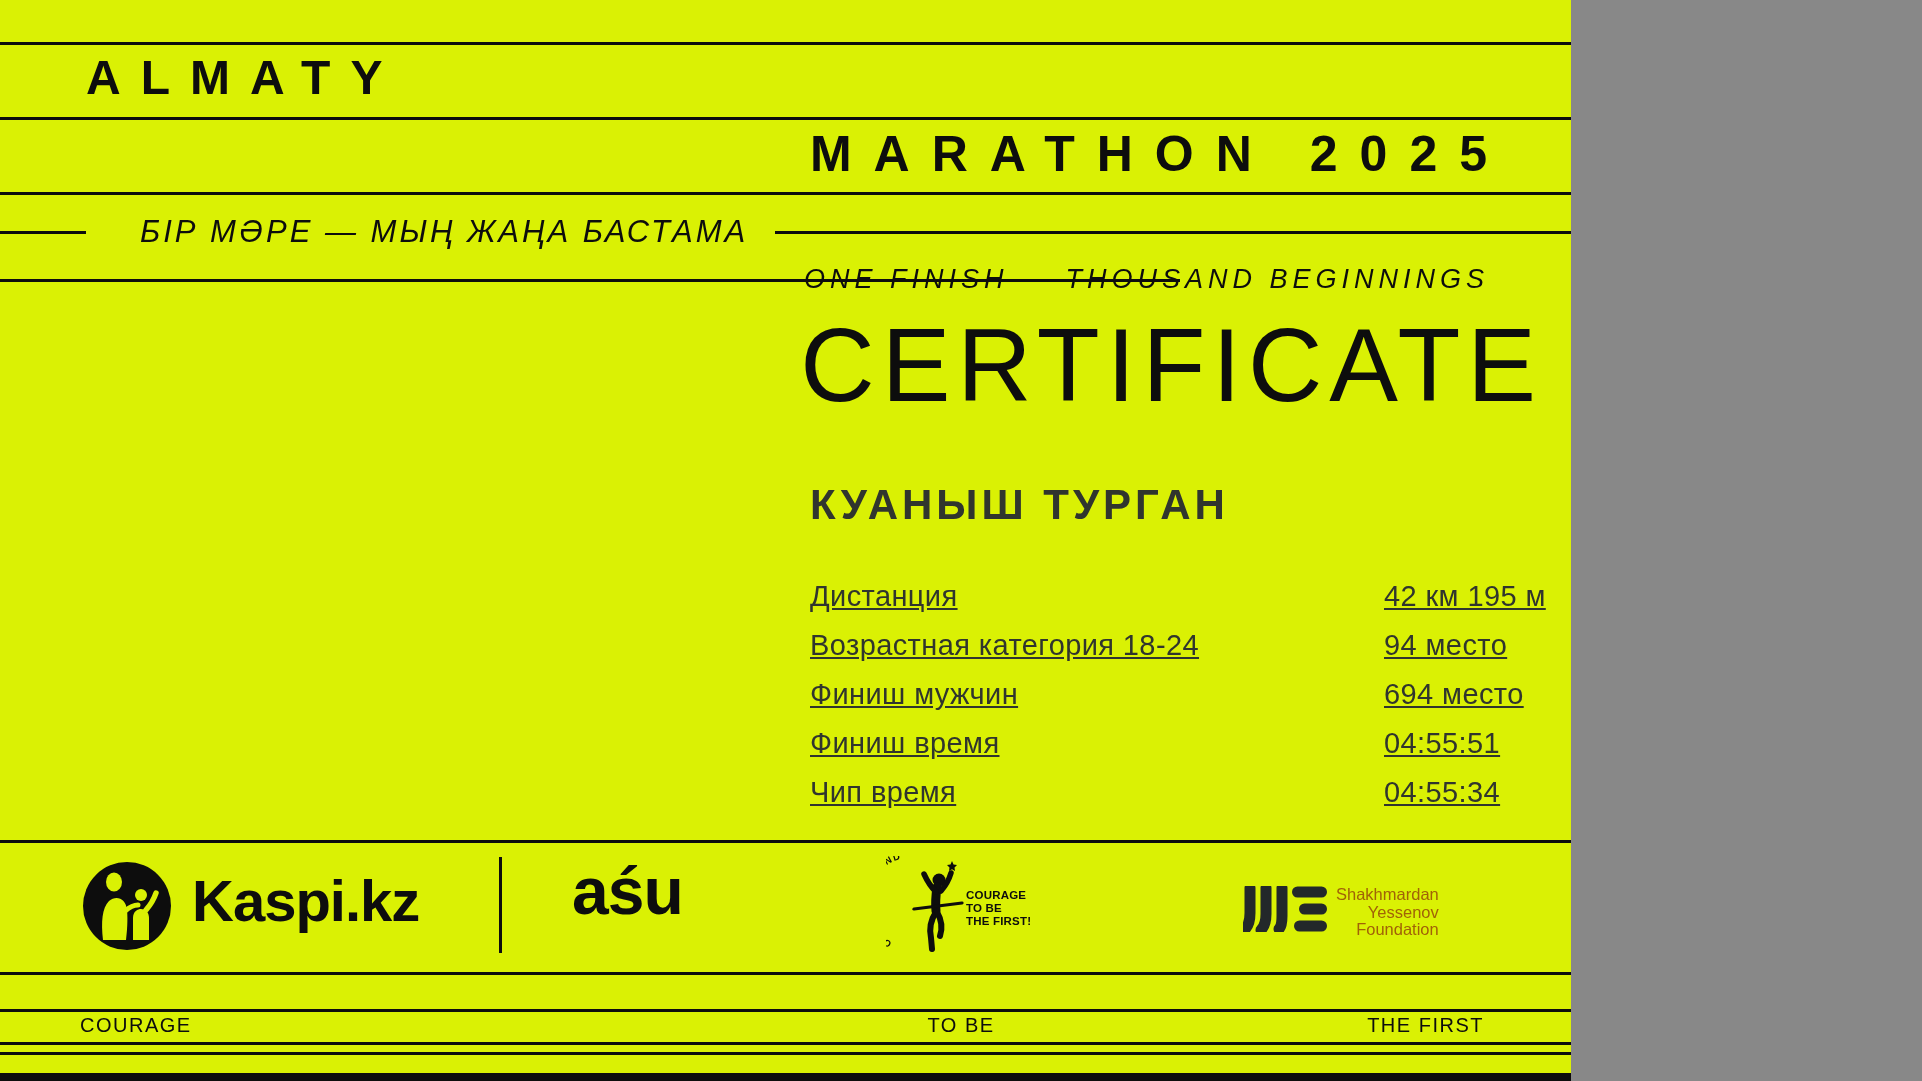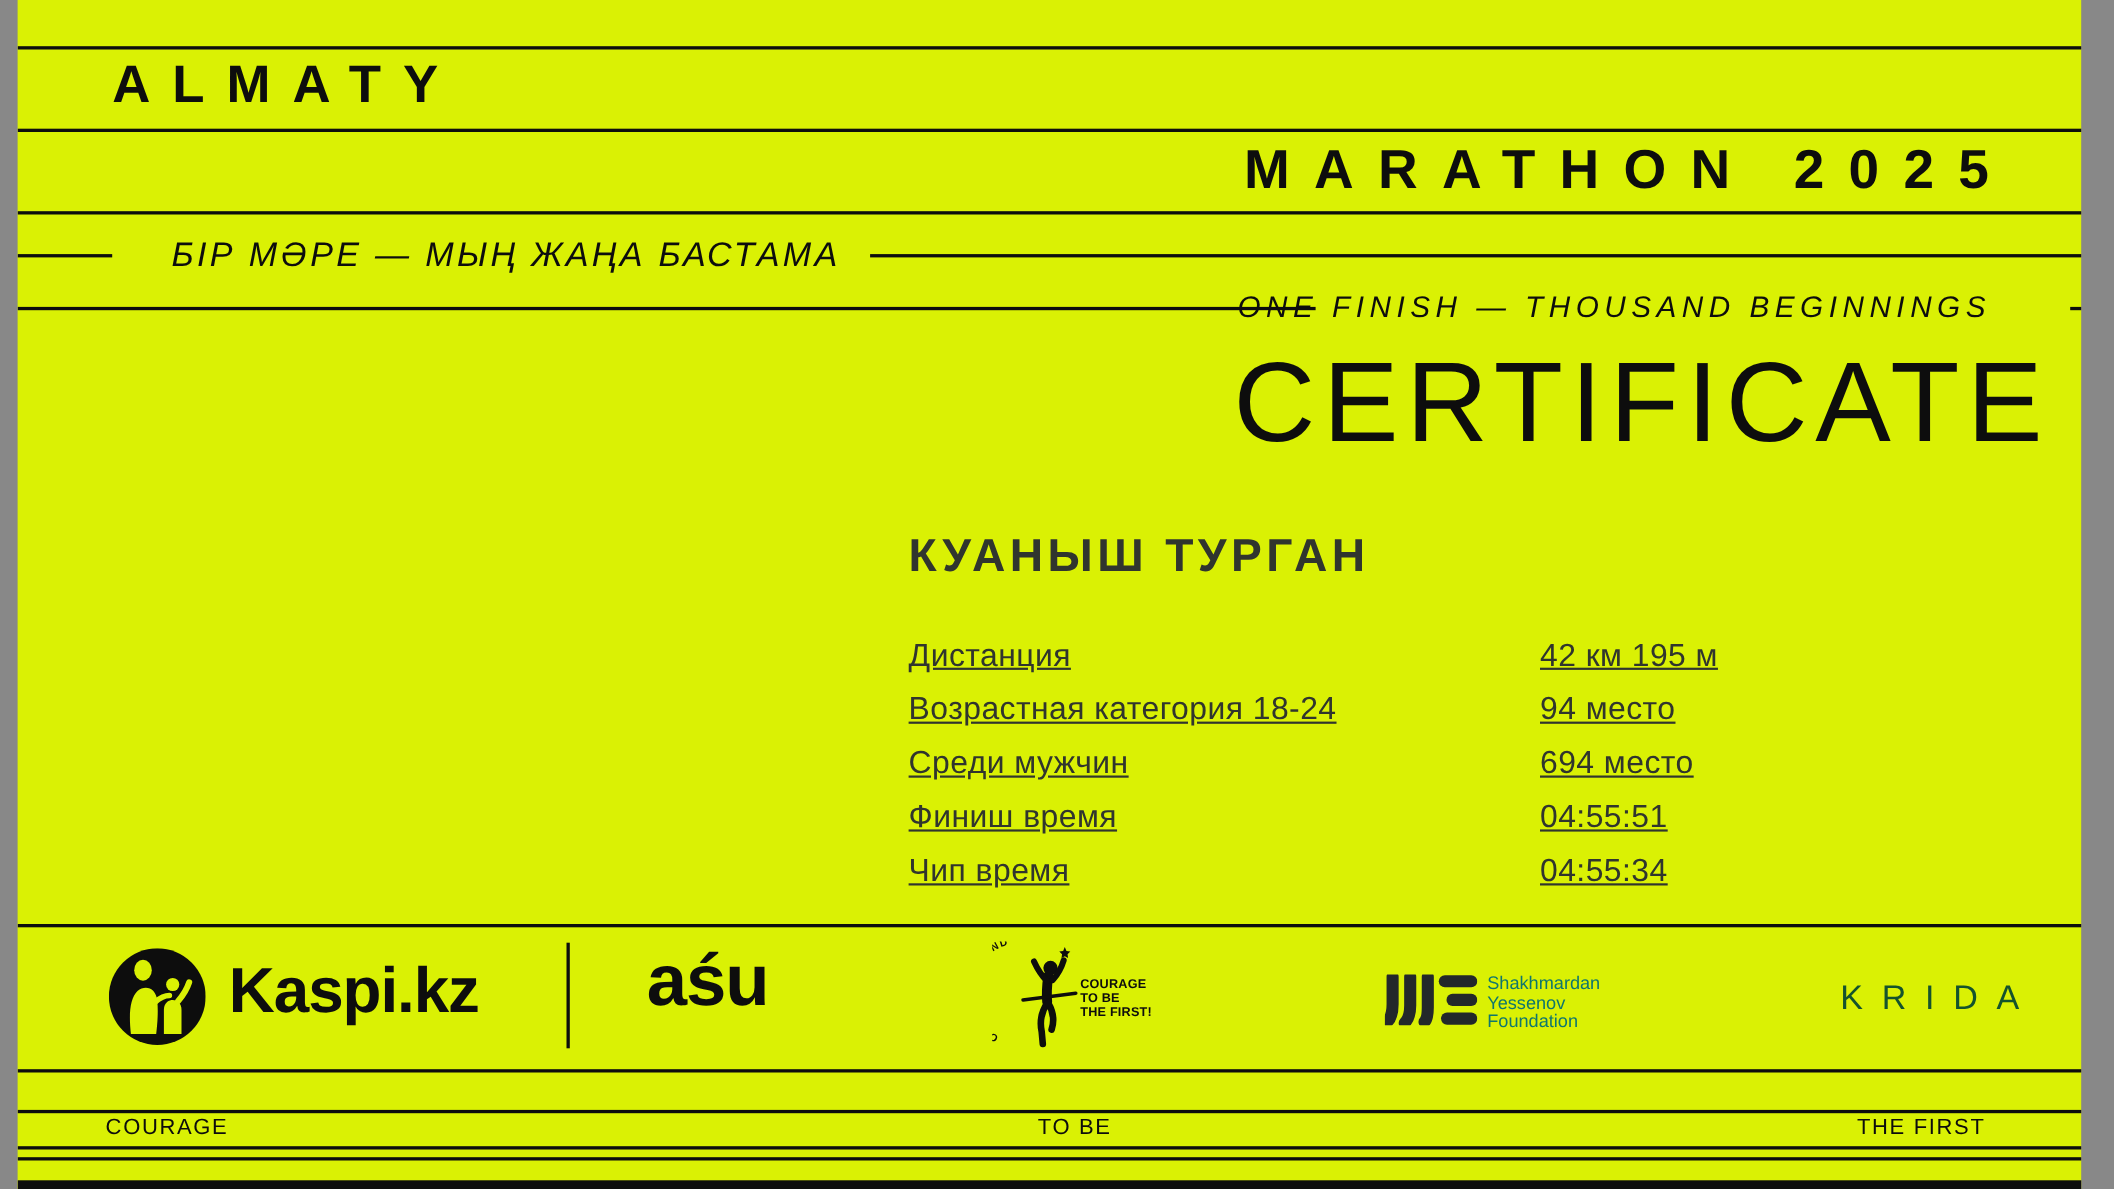--- a/index.html
+++ b/index.html
@@ -2,24 +2,23 @@
 <html style="--bg: #daf104; --ink: #0d0d0d; --ink-soft: #30352e;"><head>
 <meta charset="utf-8">
 <style>
   html,body{margin:0;padding:0;background:#888;}
   :root{
     --bg:#daf104;
     --ink:#0d0d0d;
     --ink-soft:#30352e;
   }
   .stage{
-    position:relative;width:1876px;height:1081px;overflow:hidden;
+    position:relative;width:1571px;height:1081px;overflow:hidden;
     background:var(--bg);color:var(--ink);
     font-family:"Liberation Sans","DejaVu Sans",sans-serif;
-    margin-left:16px;
   }
   .rule{position:absolute;height:3px;background:var(--ink);}
   #r1{top:42px;left:0;width:1922px;}
   #r2{top:117px;left:0;width:1922px;}
   #r3{top:192px;left:0;width:1922px;}
   #kk-dash{top:231px;left:0;width:86px;}
   #kk-line{top:231px;left:775px;width:1147px;}
   #en-line{top:279px;left:0;width:1180px;}
   #en-dash{top:279px;left:1866px;width:56px;}
   #f-r1{top:840px;left:0;width:1922px;}
@@ -53,21 +52,21 @@
   .kaspi-text{position:absolute;left:192px;top:872px;font-size:58px;font-weight:700;
     letter-spacing:-1px;line-height:1;}
   .vdiv{position:absolute;left:499px;top:857px;width:3px;height:96px;background:var(--ink);}
   .asu{position:absolute;left:572px;top:858px;font-size:66px;font-weight:700;
     letter-spacing:-1px;line-height:1;}
   .courage-logo{position:absolute;left:886px;top:856px;width:78px;height:102px;}
   .courage-text{position:absolute;left:966px;top:889px;font-size:11.5px;font-weight:600;
     line-height:13px;letter-spacing:.2px;text-transform:uppercase;}
   .yessenov-mark{position:absolute;left:1243px;top:886px;width:84px;height:46px;}
   .yessenov-text{position:absolute;left:1336px;top:886px;font-size:16.5px;font-weight:400;
-    line-height:17.5px;color:#0f766e;}
+    line-height:17.5px;color:#a16207;text-align:right;}
   .krida{position:absolute;left:1657px;top:891px;font-size:31px;font-weight:300;
     letter-spacing:17px;line-height:1;color:#14532d;white-space:nowrap;}
 
   .foot-word{position:absolute;top:1015px;font-size:20px;font-weight:500;
     letter-spacing:1.5px;line-height:1;}
   .foot-left{left:80px;}
   .foot-center{left:0;width:1922px;text-align:center;}
   .foot-right{right:87px;}
 </style>
 </head>
@@ -94,21 +93,21 @@
   <div class="results">
     <div class="row">
       <div class="label">Дистанция</div>
       <div class="value">42 км 195 м</div>
     </div>
     <div class="row">
       <div class="label">Возрастная категория 18-24</div>
       <div class="value">94 место</div>
     </div>
     <div class="row">
-      <div class="label">Среди мужчин</div>
+      <div class="label">Финиш мужчин</div>
       <div class="value">694 место</div>
     </div>
     <div class="row">
       <div class="label">Финиш время</div>
       <div class="value">04:55:51</div>
     </div>
     <div class="row">
       <div class="label">Чип время</div>
       <div class="value">04:55:34</div>
     </div>

